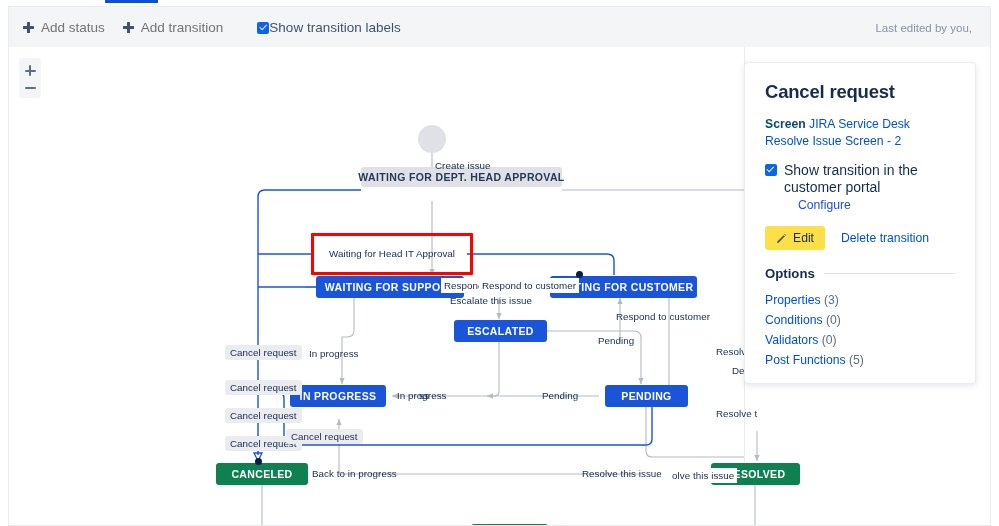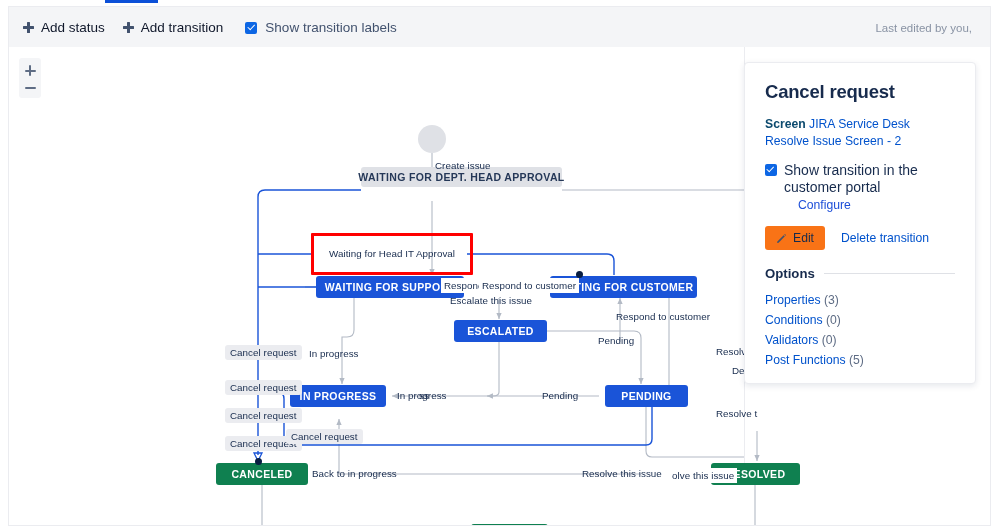--- a/index.html
+++ b/index.html
@@ -15,30 +15,30 @@
   .tabstrip{position:absolute;left:0;top:0;width:999px;height:6px;background:#fff;}
   .tab-underline{position:absolute;left:105px;top:0;width:53px;height:3px;background:#0c50d8;}
 
   
   .toolbar{
     position:absolute;left:8px;top:6px;width:983px;height:41px;
     background:#f4f5f7;border:1px solid #ebecf0;border-bottom:none;
     box-sizing:border-box;
   }
   .tb-items{position:absolute;left:14px;top:0;height:41px;display:flex;align-items:center;gap:18px;}
-  .tb-btn{display:flex;align-items:center;gap:7px;color:#0f172a;font-size:13.5px;cursor:pointer;white-space:nowrap;justify-content:space-between;}
+  .tb-btn{display:flex;align-items:center;gap:7px;color:#737373;font-size:13.5px;cursor:pointer;white-space:nowrap;justify-content:space-between;}
   .plus-ico{
     position:relative;width:11px;height:11px;display:inline-block;flex:none;
   }
   .plus-ico:before,.plus-ico:after{
     content:"";position:absolute;background:#42526e;border-radius:.5px;
   }
   .plus-ico:before{left:0;top:4px;width:11px;height:3px;}
   .plus-ico:after{left:4px;top:0;width:3px;height:11px;}
-  .tb-check{display:flex;align-items:center;gap:8px;margin-left:4px;}
+  .tb-check{display:flex;align-items:center;margin-left:16px;}
   .cbox{
     width:12px;height:12px;background:#0c66e4;border-radius:2px;position:relative;flex:none;
     cursor:pointer;
   }
   .cbox:after{
     content:"";position:absolute;left:3.3px;top:1.2px;width:3.4px;height:6.4px;
     border:solid #fff;border-width:0 1.9px 1.9px 0;transform:rotate(43deg);
   }
   .tb-check span{color:#42526e;font-size:13.5px;}
   .tb-right{
@@ -108,21 +108,21 @@
   .p-title{font-size:18.5px;color:#172b4d;font-weight:bold;margin:0 0 13px 0;letter-spacing:-.2px;}
   .p-screen{font-size:12.2px;line-height:17px;color:#0052cc;margin-bottom:12px;}
   .p-screen b{color:#0c4a6e;}
   .p-screen a{color:#0052cc;text-decoration:none;cursor:pointer;}
   .p-check{display:flex;gap:7px;font-size:14px;color:#172b4d;line-height:17px;margin-bottom:2px;}
   .p-check .cbox{margin-top:2px;}
   .p-portal{font-size:12.2px;color:#172b4d;margin:0 0 14px 33px;display:flex;gap:12px;}
   .p-portal a{color:#1d4ed8;text-decoration:none;cursor:pointer;text-align:center;}
   .p-actions{display:flex;align-items:center;gap:16px;margin-bottom:16px;}
   .btn-edit{
-    background:#f97316;border-radius:3px;padding:5px 11px;display:flex;align-items:center;gap:6px;
+    background:#fde047;border-radius:3px;padding:5px 11px;display:flex;align-items:center;gap:6px;
     font-size:12.2px;color:#172b4d;cursor:pointer;
   }
   .pencil{width:11px;height:11px;flex:none;}
   .lnk{font-size:12.2px;color:#0052cc;cursor:pointer;text-decoration:none;}
   .p-opt-head{display:flex;align-items:center;gap:9px;margin-bottom:9px;}
   .p-opt-head .t{font-size:13.2px;font-weight:bold;color:#172b4d;}
   .p-opt-head .rule{flex:1;height:1px;background:#dfe1e6;}
   .p-opt{font-size:12.2px;line-height:20px;color:#5e6c84;}
   .p-opt a{color:#0052cc;text-decoration:none;cursor:pointer;}
 </style>

